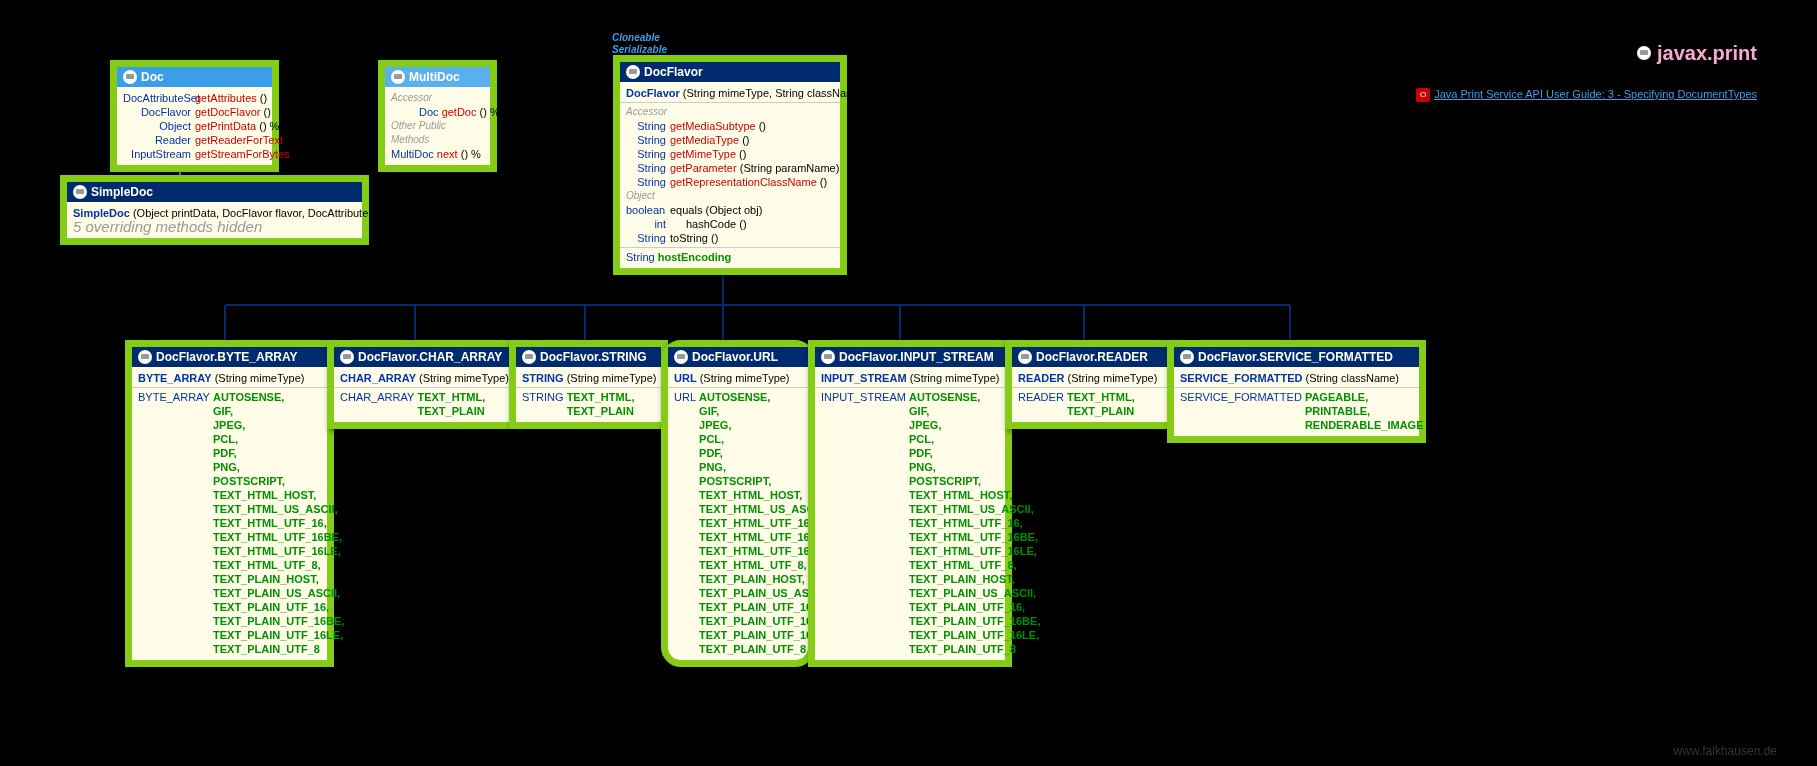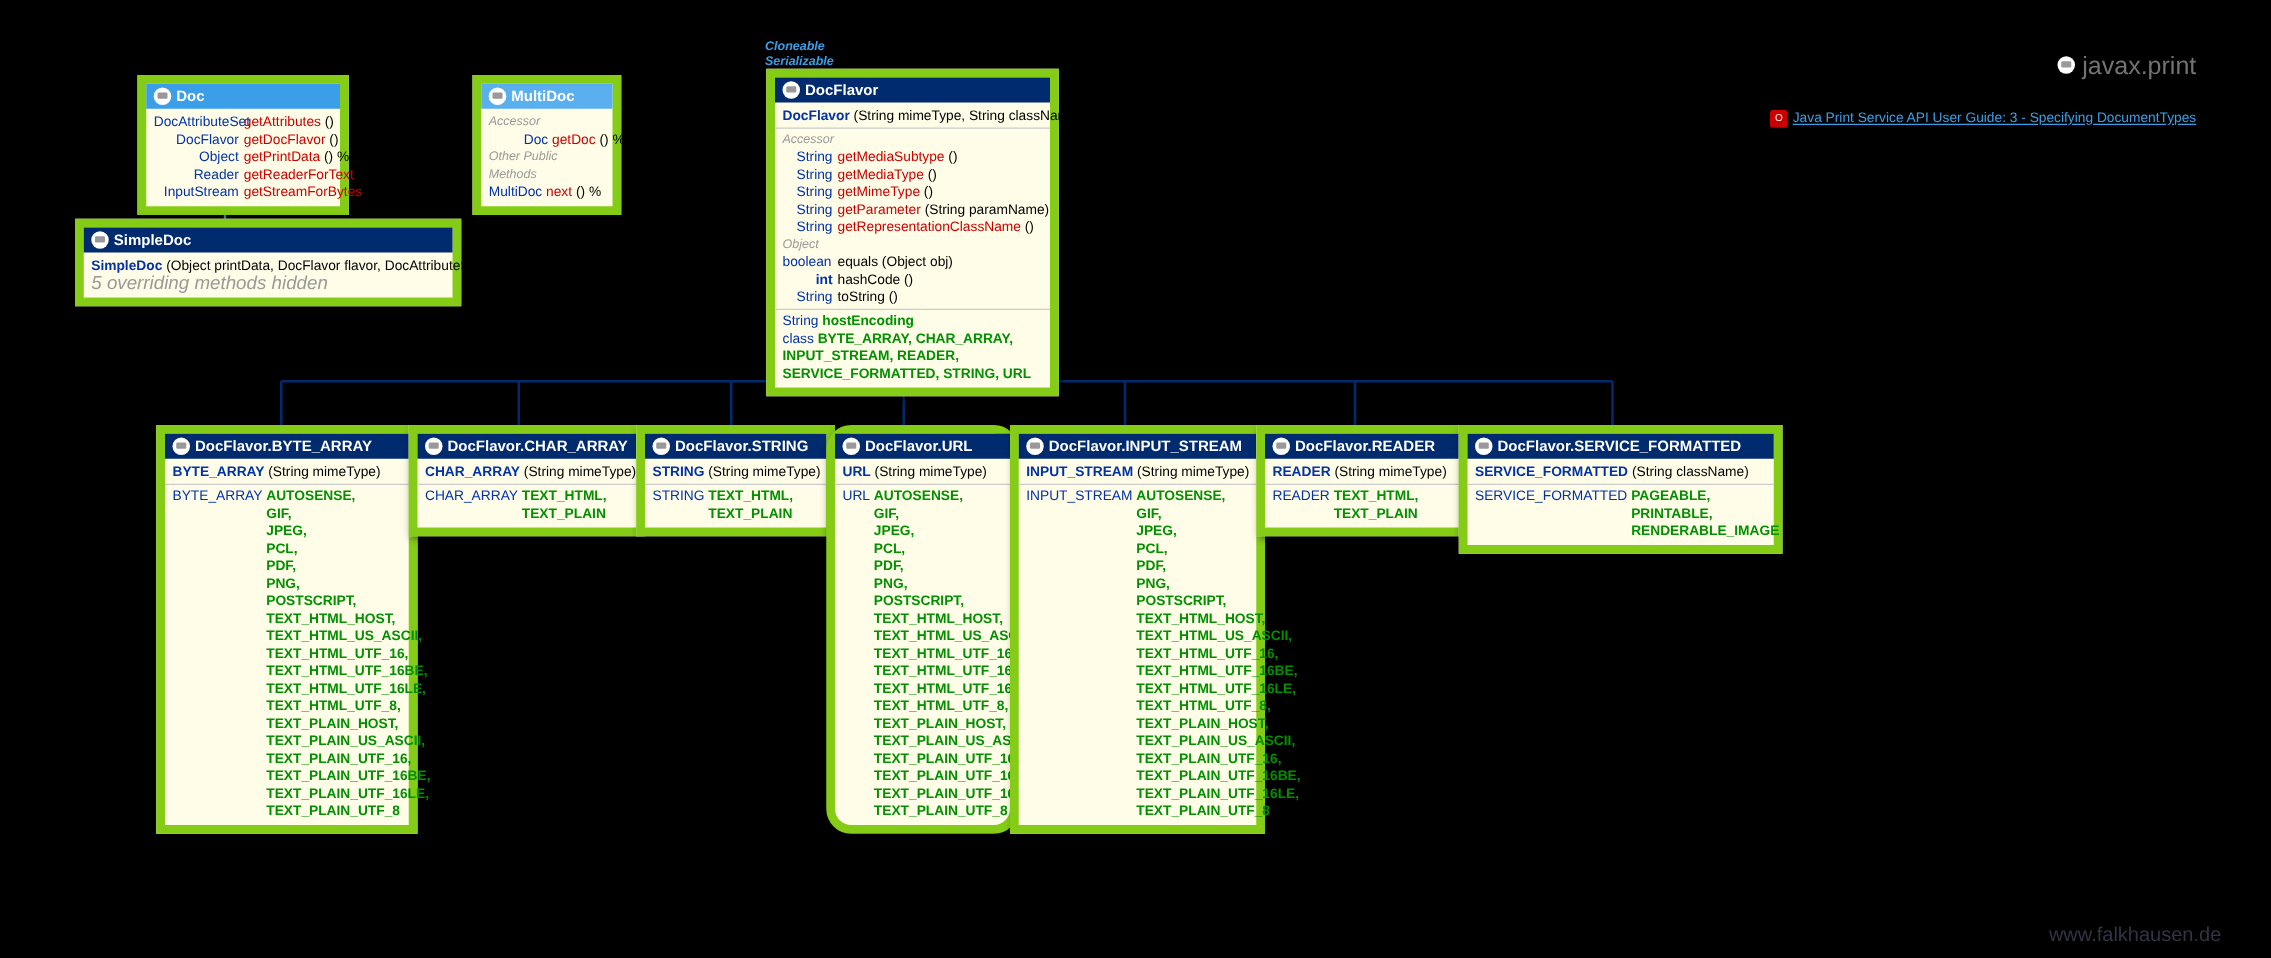--- a/index.html
+++ b/index.html
@@ -37,29 +37,29 @@
   }
   .section-label { color: #999; font-style: italic; font-size:10px; }
   .ret { color: #0033aa; }
   .name { color: #c00; }
   .black { color: #000; }
   .green { color: #009000; font-weight: bold; margin-top: 10px; }
   .row { white-space: nowrap; }
   .row .ret { display: inline-block; min-width: 0; }
   .pad { display:inline-block; width: 68px; text-align:right; padding-right:4px; vertical-align:top;}
   .annot { color:#3a9fe8; font-style:italic; font-weight:bold; position:absolute; font-size:10px;}
-  .pkgtitle { position:absolute; color:#737373; font-weight:normal; font-size:20px; }
+  .pkgtitle { position:absolute; color:#f9a8d4; font-weight:bold; font-size:20px; }
   .linkline { position:absolute; color:#3a9fe8; text-decoration:underline; font-size:11px; }
   svg.connectors { position:absolute; top:0; left:0; width:1817px; height:766px; pointer-events:none; }
   .icon { display:inline-block; width:14px; height:14px; background:#fff; border-radius:50%; position:relative; }
   .icon::after { content:""; position:absolute; width:8px; height:5px; background:#999; top:4px; left:3px; border-radius:1px;}
   .muted { color:#999; font-style:italic; font-size:15px;}
   .constants { color:#009000; font-weight:bold;}
   .hr { border-top:1px solid #ccc; margin:2px -6px; }
-  .footer { position:absolute; right:40px; bottom:8px; color:#334; font-size:16px;}
+  .footer { position:absolute; right:40px; bottom:8px; color:#334; font-size:12px;}
   .oracle-badge { display:inline-block; width:14px; height:14px; background:#c00; color:#fff; font-size:8px; text-align:center; line-height:14px; border-radius:2px; vertical-align:middle; margin-right:4px;}
 </style>
 </head>
 <body>
 
 <svg class="connectors">
   <line x1="180" y1="145" x2="180" y2="175" stroke="#5aafef" stroke-width="2"></line>
   <polygon points="176,146 184,146 180,140" fill="#5aafef"></polygon>
   <line x1="723" y1="260" x2="723" y2="305" stroke="#002b6f" stroke-width="2"></line>
   <line x1="225" y1="305" x2="1290" y2="305" stroke="#002b6f" stroke-width="2"></line>
@@ -134,26 +134,25 @@
     <div id="df-rows">
         <div class="row"><span class="ret" style="display:inline-block;width:40px;text-align:right;padding-right:4px;">String</span><span class="name">getMediaSubtype</span> <span class="black">()</span></div>
         <div class="row"><span class="ret" style="display:inline-block;width:40px;text-align:right;padding-right:4px;">String</span><span class="name">getMediaType</span> <span class="black">()</span></div>
         <div class="row"><span class="ret" style="display:inline-block;width:40px;text-align:right;padding-right:4px;">String</span><span class="name">getMimeType</span> <span class="black">()</span></div>
         <div class="row"><span class="ret" style="display:inline-block;width:40px;text-align:right;padding-right:4px;">String</span><span class="name">getParameter</span> <span class="black">(String paramName)</span></div>
         <div class="row"><span class="ret" style="display:inline-block;width:40px;text-align:right;padding-right:4px;">String</span><span class="name">getRepresentationClassName</span> <span class="black">()</span></div>
       </div>
     <div class="section-label">Object</div>
     <div id="df-orows">
         <div class="row"><span class="ret" style="display:inline-block;width:40px;text-align:left;padding-right:4px;">boolean</span><span class="black">equals</span> <span class="black">(Object obj)</span></div>
-        <div class="row"><span class="ret" style="display:inline-block;width:40px;text-align:right;padding-right:4px;font-weight:bold;">int</span><span class="black">hashCode</span> <span class="black">()</span></div>
+        <div class="row"><span class="ret" style="display:inline-block;width:40px;text-align:right;padding-right:20px;">int</span><span class="black">hashCode</span> <span class="black">()</span></div>
         <div class="row"><span class="ret" style="display:inline-block;width:40px;text-align:right;padding-right:4px;">String</span><span class="black">toString</span> <span class="black">()</span></div>
       </div>
     <div class="hr"></div>
     <div class="row"><span class="ret">String</span> <span class="green">hostEncoding</span></div>
-    <div class="row" style="white-space:normal;"><span class="ret">class</span> <span class="green">BYTE_ARRAY, CHAR_ARRAY, INPUT_STREAM, READER, SERVICE_FORMATTED, STRING, URL</span></div>
   </div>
 </div>
 
 <div class="box" style="top:340px; left:125px; width:195px;">
   <div class="box-title">
       <span class="icon"></span>
       <span>DocFlavor.BYTE_ARRAY</span>
     </div>
   <div class="box-body">
     <div class="row"><span class="ret" style="font-weight:bold;">BYTE_ARRAY</span> <span class="black">(String mimeType)</span></div>

